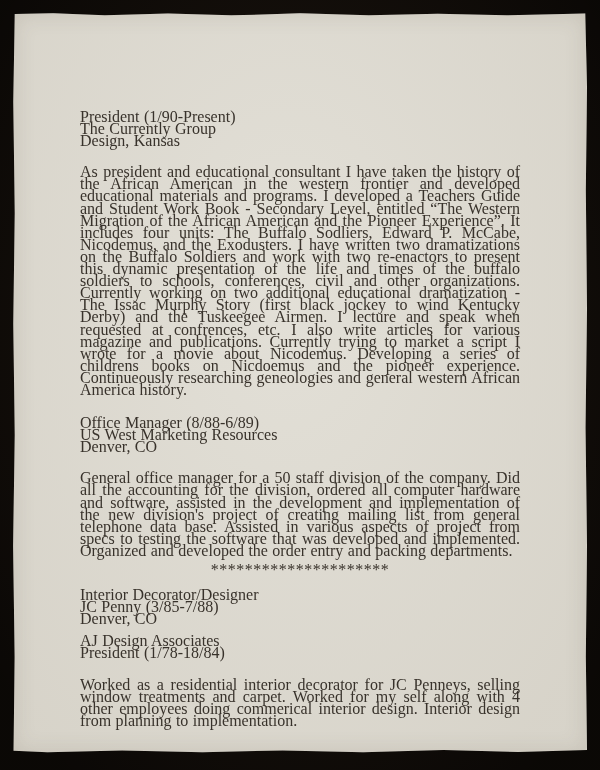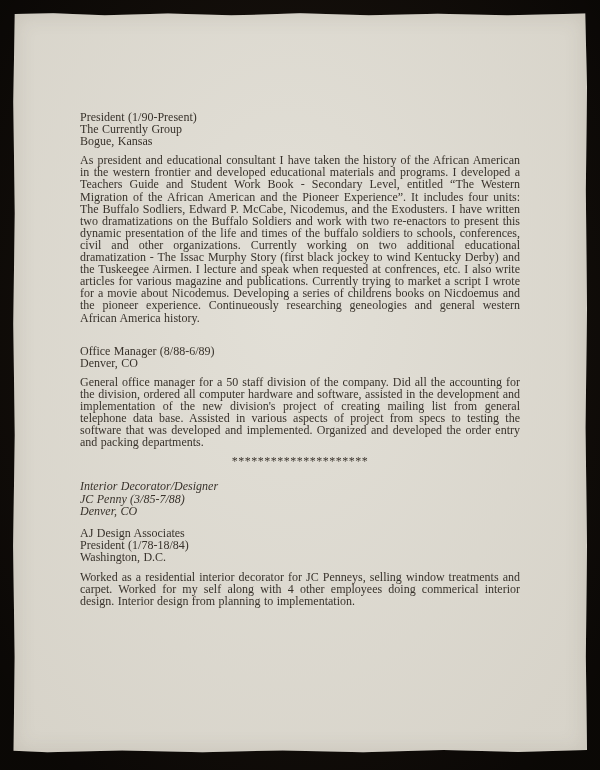--- a/index.html
+++ b/index.html
@@ -41,74 +41,74 @@
     pointer-events: none;
     box-shadow:
       inset 0 0 2px rgba(255,255,255,0.55),
       inset 0 0 22px rgba(95,82,60,0.16);
   }
   .content {
     position: absolute;
     inset: 0;
     padding: 98px 67px 0 67px;
     color: var(--color-text, #38322b);
-    font-size: 12px;
+    font-size: 16px;
     line-height: 12.1px;
     word-spacing: 0.4px;
   }
   .addr .line { text-align: left; }
   .para {
     text-align: justify;
-    margin-top: 7px;
+    margin-top: 19px;
   }
   .block-j1 { margin-bottom: 21px; }
   .block-j2 { margin-bottom: 7px; }
   .divider {
     text-align: center;
     letter-spacing: 0.5px;
     margin-bottom: 13px;
   }
-  .addr-j3 { margin-bottom: 10px; font-style: italic; }
+  .addr-j3 { margin-bottom: 10px; }
   .addr-j4 { margin-bottom: 8px; }
 </style>
 </head>
 <body>
 
 <div class="scene">
   <div class="paper">
     <main class="content">
 
       <section class="block-j1">
         <div class="addr">
           <div class="line">President (1/90-Present)</div>
           <div class="line">The Currently Group</div>
-          <div class="line">Bogue, Kansas</div>
+          <div class="line">Design, Kansas</div>
         </div>
         <p class="para">As president and educational consultant I have taken the history of the African American in the western frontier and developed educational materials and programs.  I developed a Teachers Guide and Student Work Book - Secondary Level, entitled “The Western Migration of the African American and the Pioneer Experience”.  It includes four units:  The Buffalo Sodliers,  Edward P. McCabe, Nicodemus, and the Exodusters.  I have written two dramatizations on the Buffalo Soldiers and work with two re-enactors to present this dynamic presentation of the life and times of the buffalo soldiers to schools, conferences, civil and other organizations.  Currently working on two additional educational dramatization - The Issac Murphy Story (first black jockey to wind Kentucky Derby) and the Tuskeegee Airmen.  I lecture and speak when requested at confrences, etc.  I also write articles for various magazine and publications.  Currently trying to market a script I wrote for a movie about Nicodemus. Developing a series of childrens books on Nicdoemus and the pioneer experience.  Continueously researching geneologies and general western African America history.</p>
       </section>
 
       <section class="block-j2">
         <div class="addr">
           <div class="line">Office Manager (8/88-6/89)</div>
+          <div class="line">US West Marketing Resources</div>
           <div class="line">Denver, CO</div>
         </div>
         <p class="para">General office manager for a 50 staff division of the company. Did all the accounting for the division, ordered all computer hardware and software, assisted in the development and implementation of the new division's project of creating mailing list from general telephone data base.  Assisted in various aspects of project from specs to testing the software that was developed and implemented.  Organized and developed the order entry and packing departments.</p>
       </section>
 
       <div class="divider">*********************</div>
 
       <section>
         <div class="addr addr-j3">
           <div class="line">Interior Decorator/Designer</div>
           <div class="line">JC Penny (3/85-7/88)</div>
           <div class="line">Denver, CO</div>
         </div>
         <div class="addr addr-j4">
           <div class="line">AJ Design Associates</div>
           <div class="line">President (1/78-18/84)</div>
-          <div class="line">Washington, D.C.</div>
         </div>
         <p class="para">Worked as a residential interior decorator for JC Penneys, selling window treatments and carpet. Worked for my self along with 4 other employees doing commerical interior design.  Interior design from planning to implementation.</p>
       </section>
 
     </main>
   </div>
 </div>
 
 </body></html>

